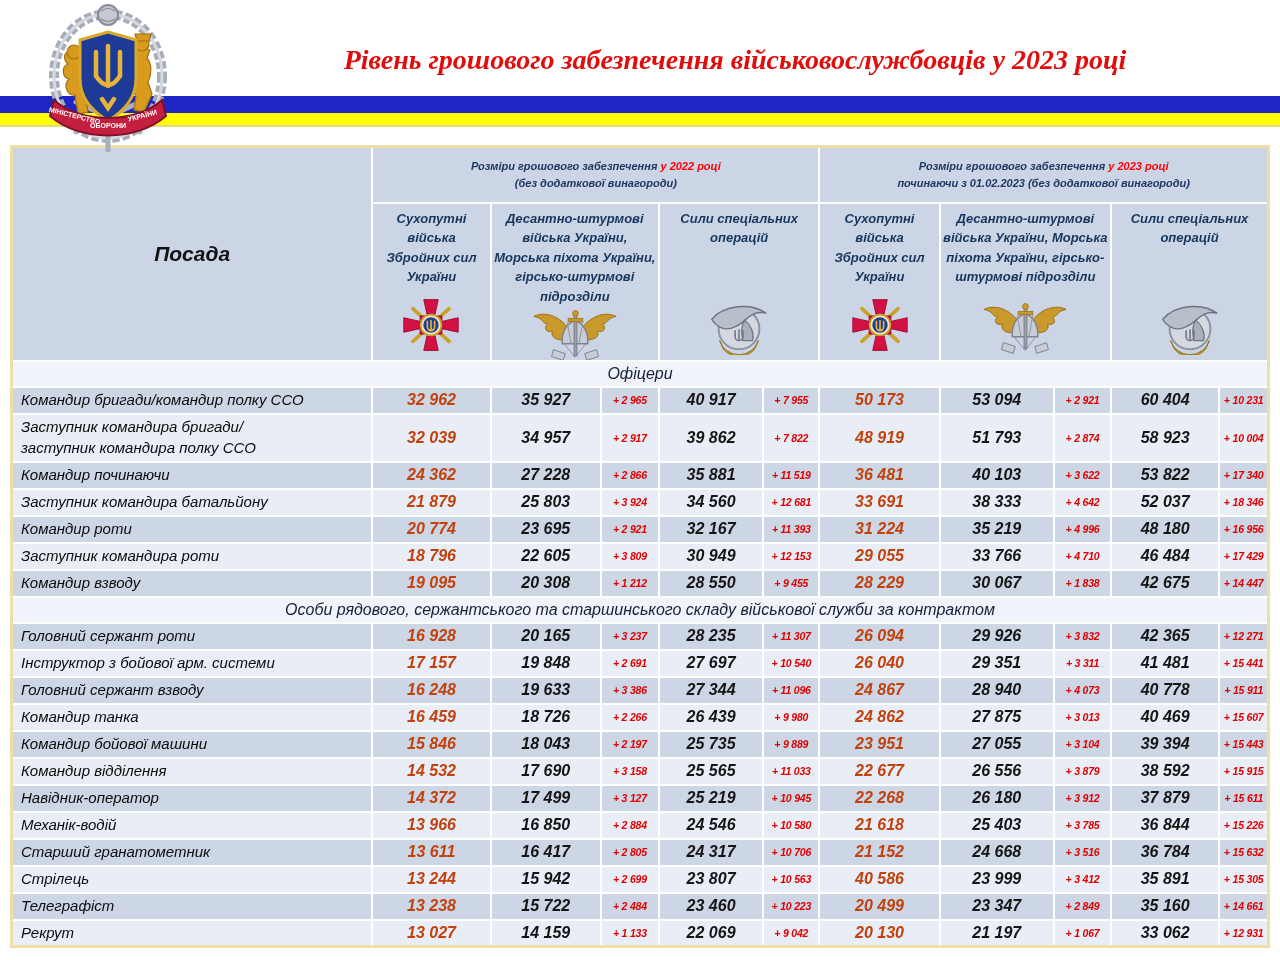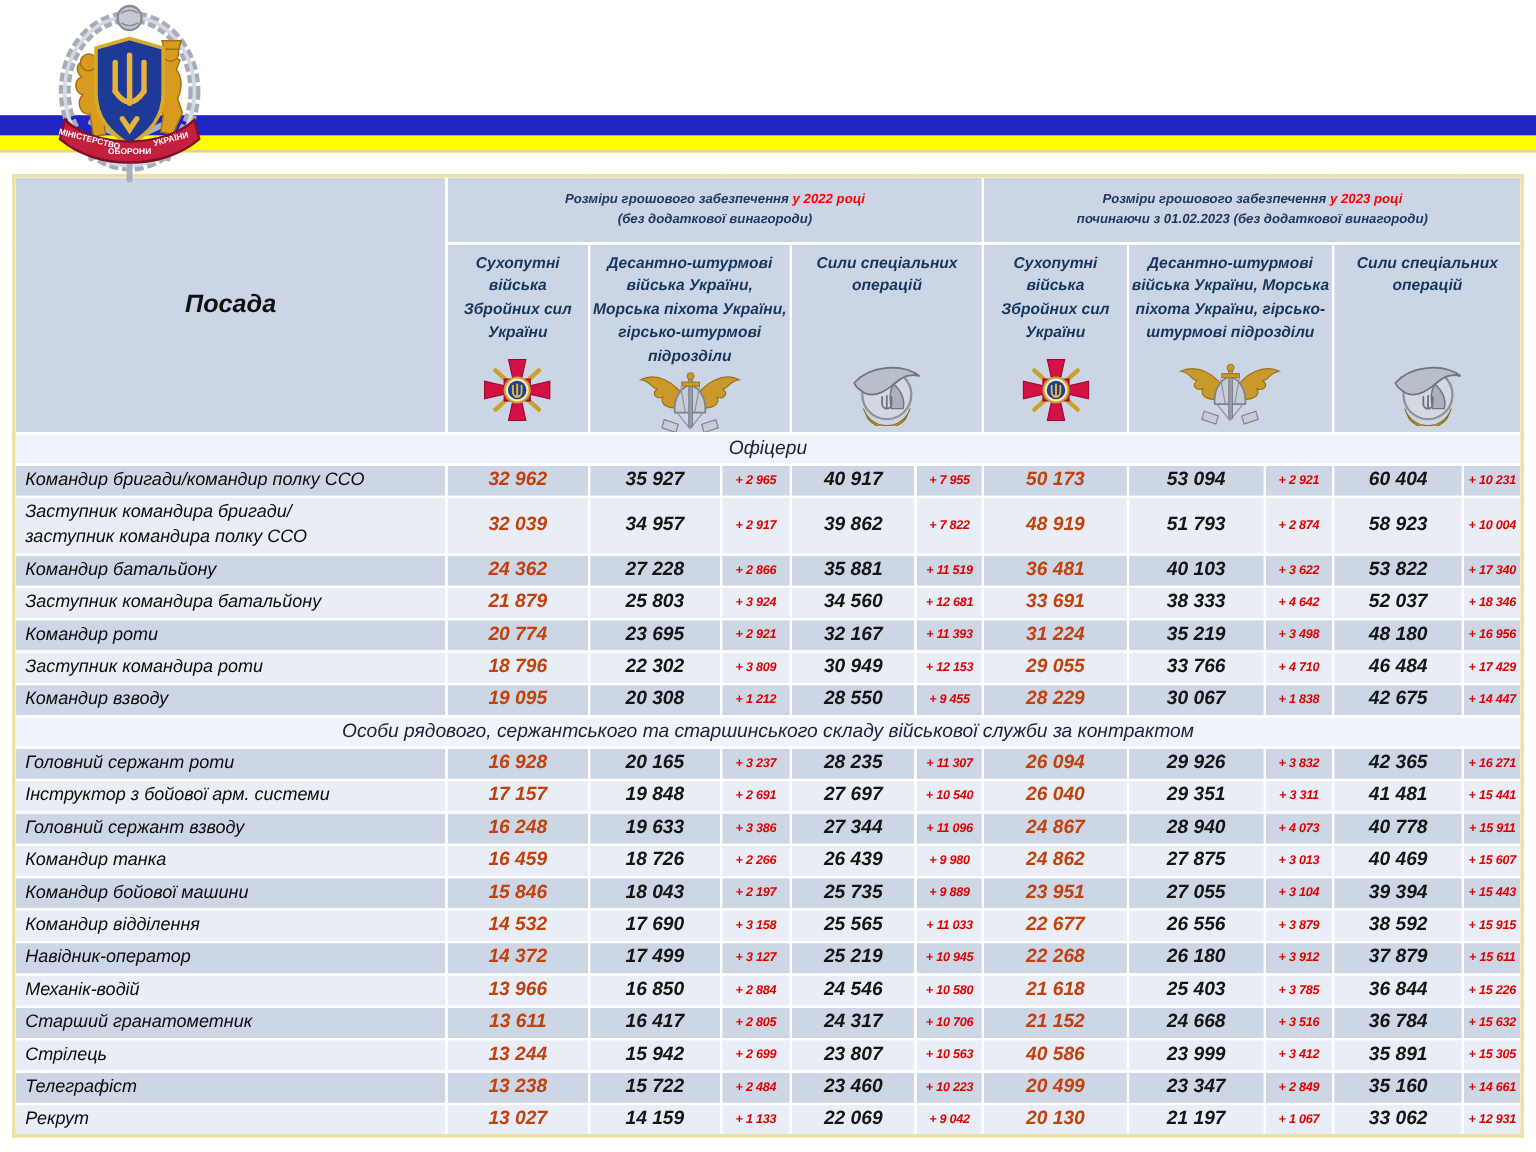--- a/index.html
+++ b/index.html
@@ -139,20 +139,21 @@
         <path d="M64,97 L70,106 L76,97"></path>
     </g>
     <path d="M16,98 C42,122 98,122 124,98 L128,114 C98,140 42,140 12,114 Z" fill="#c51f3f" stroke="#7e1128" stroke-width="2"></path>
     <g fill="#ffffff" font-size="7" font-family="Liberation Sans, sans-serif" font-weight="bold" text-anchor="middle">
       <text x="36" y="116" transform="rotate(14 36 116)">МІНІСТЕРСТВО</text>
       <text x="70" y="126">ОБОРОНИ</text>
       <text x="105" y="116" transform="rotate(-14 105 116)">УКРАЇНИ</text>
     </g>
   </svg>
 
+  <h1 class="title">Рівень грошового забезпечення військовослужбовців у 2023 році</h1>
 
   <table class="sal">
     <colgroup>
       <col style="width:360px">
       <col style="width:118px">
         <col style="width:110px">
         <col style="width:58px">
         <col style="width:104px">
         <col style="width:56px">
       <col style="width:120px">
@@ -253,21 +254,21 @@
           <td class="d">+ 2 917</td>
           <td class="n">39 862</td>
           <td class="d">+ 7 822</td>
           <td class="n1">48 919</td>
           <td class="n">51 793</td>
           <td class="d">+ 2 874</td>
           <td class="n">58 923</td>
           <td class="d">+ 10 004</td>
         </tr>
         <tr class="data dark">
-          <td class="pos">Командир батальйону</td>
+          <td class="pos">Командир починаючи</td>
           <td class="n1">24 362</td>
           <td class="n">27 228</td>
           <td class="d">+ 2 866</td>
           <td class="n">35 881</td>
           <td class="d">+ 11 519</td>
           <td class="n1">36 481</td>
           <td class="n">40 103</td>
           <td class="d">+ 3 622</td>
           <td class="n">53 822</td>
           <td class="d">+ 17 340</td>
@@ -287,28 +288,28 @@
         </tr>
         <tr class="data dark">
           <td class="pos">Командир роти</td>
           <td class="n1">20 774</td>
           <td class="n">23 695</td>
           <td class="d">+ 2 921</td>
           <td class="n">32 167</td>
           <td class="d">+ 11 393</td>
           <td class="n1">31 224</td>
           <td class="n">35 219</td>
-          <td class="d">+ 3 498</td>
+          <td class="d">+ 4 996</td>
           <td class="n">48 180</td>
           <td class="d">+ 16 956</td>
         </tr>
         <tr class="data light">
           <td class="pos">Заступник командира роти</td>
           <td class="n1">18 796</td>
-          <td class="n">22 302</td>
+          <td class="n">22 605</td>
           <td class="d">+ 3 809</td>
           <td class="n">30 949</td>
           <td class="d">+ 12 153</td>
           <td class="n1">29 055</td>
           <td class="n">33 766</td>
           <td class="d">+ 4 710</td>
           <td class="n">46 484</td>
           <td class="d">+ 17 429</td>
         </tr>
         <tr class="data dark">
@@ -331,21 +332,21 @@
           <td class="pos">Головний сержант роти</td>
           <td class="n1">16 928</td>
           <td class="n">20 165</td>
           <td class="d">+ 3 237</td>
           <td class="n">28 235</td>
           <td class="d">+ 11 307</td>
           <td class="n1">26 094</td>
           <td class="n">29 926</td>
           <td class="d">+ 3 832</td>
           <td class="n">42 365</td>
-          <td class="d">+ 16 271</td>
+          <td class="d">+ 12 271</td>
         </tr>
         <tr class="data light">
           <td class="pos">Інструктор з бойової арм. системи</td>
           <td class="n1">17 157</td>
           <td class="n">19 848</td>
           <td class="d">+ 2 691</td>
           <td class="n">27 697</td>
           <td class="d">+ 10 540</td>
           <td class="n1">26 040</td>
           <td class="n">29 351</td>

